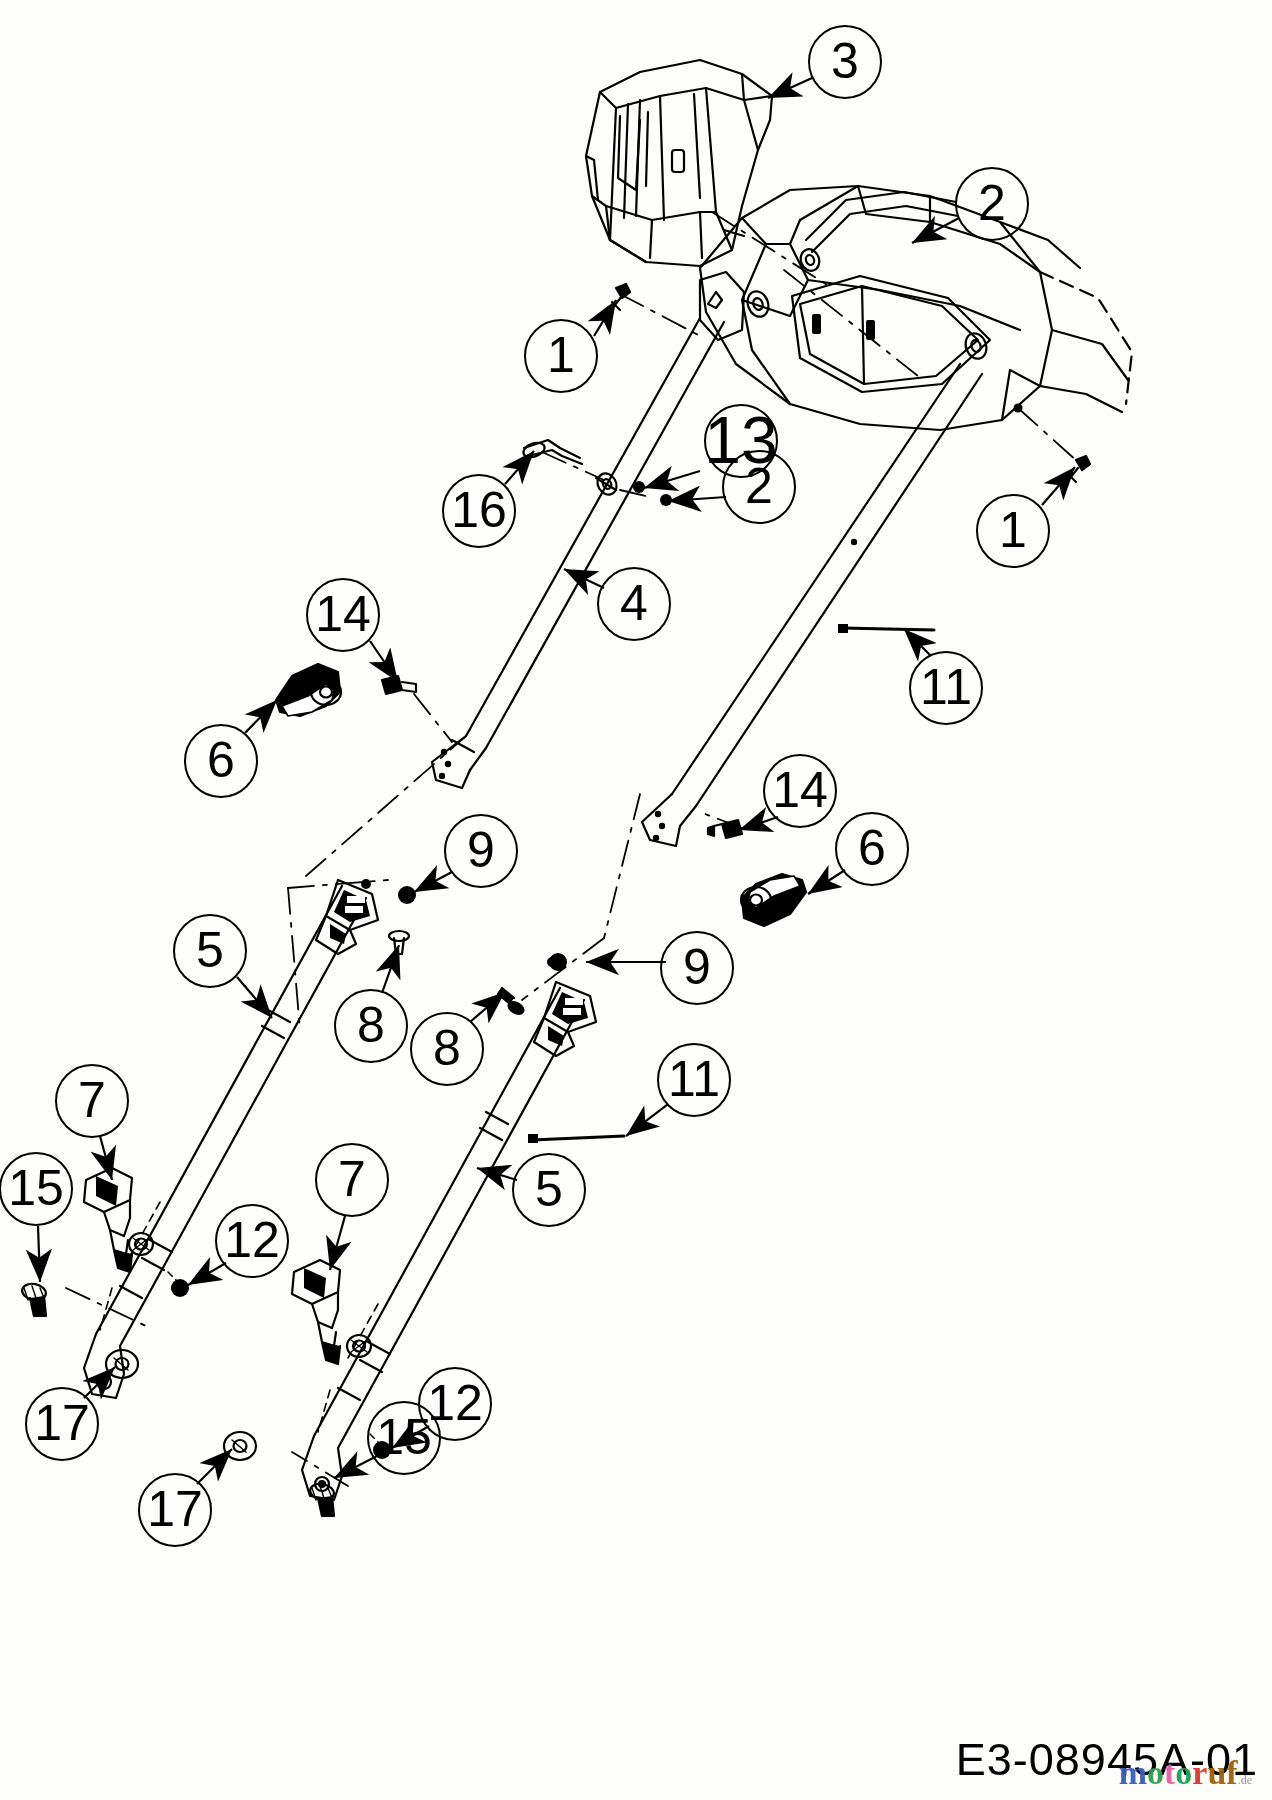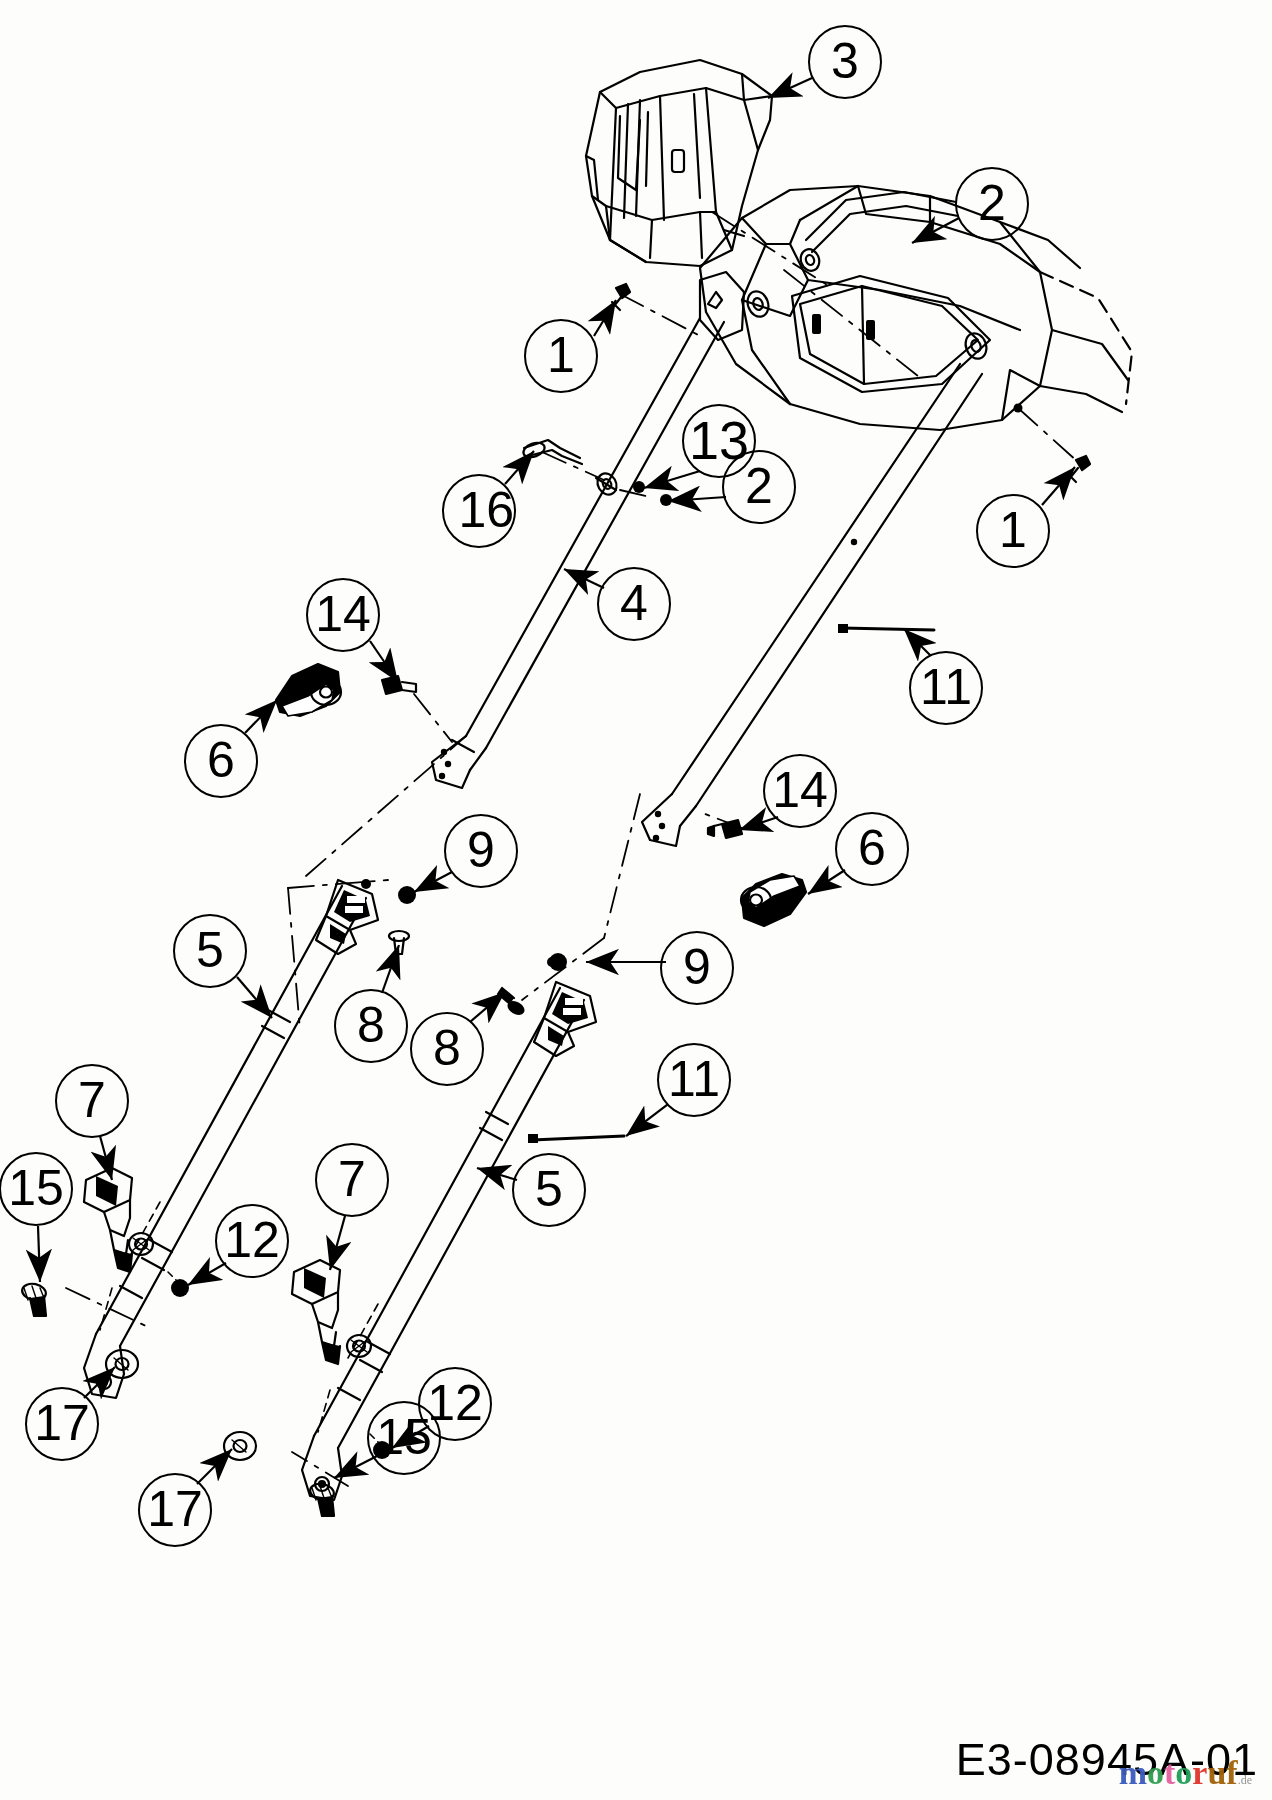--- a/index.html
+++ b/index.html
@@ -419,24 +419,24 @@
       </div>
       <div class="callout" style="left: 955px; top: 167px; width: 74px; height: 74px; font-size: 50px;">
         <span>2</span>
       </div>
       <div class="callout" style="left: 524px; top: 319px; width: 74px; height: 74px; font-size: 50px;">
         <span>1</span>
       </div>
       <div class="callout" style="left: 976px; top: 494px; width: 74px; height: 74px; font-size: 50px;">
         <span>1</span>
       </div>
-      <div class="callout" style="left: 442px; top: 474px; width: 74px; height: 74px; font-size: 50px; justify-content: flex-end;">
+      <div class="callout" style="left: 442px; top: 474px; width: 74px; height: 74px; font-size: 50px;">
         <span>16</span>
       </div>
-      <div class="callout" style="left: 682px; top: 404px; width: 74px; height: 74px; font-size: 54px;">
+      <div class="callout" style="left: 704px; top: 404px; width: 74px; height: 74px; font-size: 66px;">
         <span>13</span>
       </div>
       <div class="callout" style="left: 722px; top: 450px; width: 74px; height: 74px; font-size: 50px;">
         <span>2</span>
       </div>
       <div class="callout" style="left: 597px; top: 567px; width: 74px; height: 74px; font-size: 50px;">
         <span>4</span>
       </div>
       <div class="callout" style="left: 306px; top: 578px; width: 74px; height: 74px; font-size: 50px;">
         <span>14</span>

